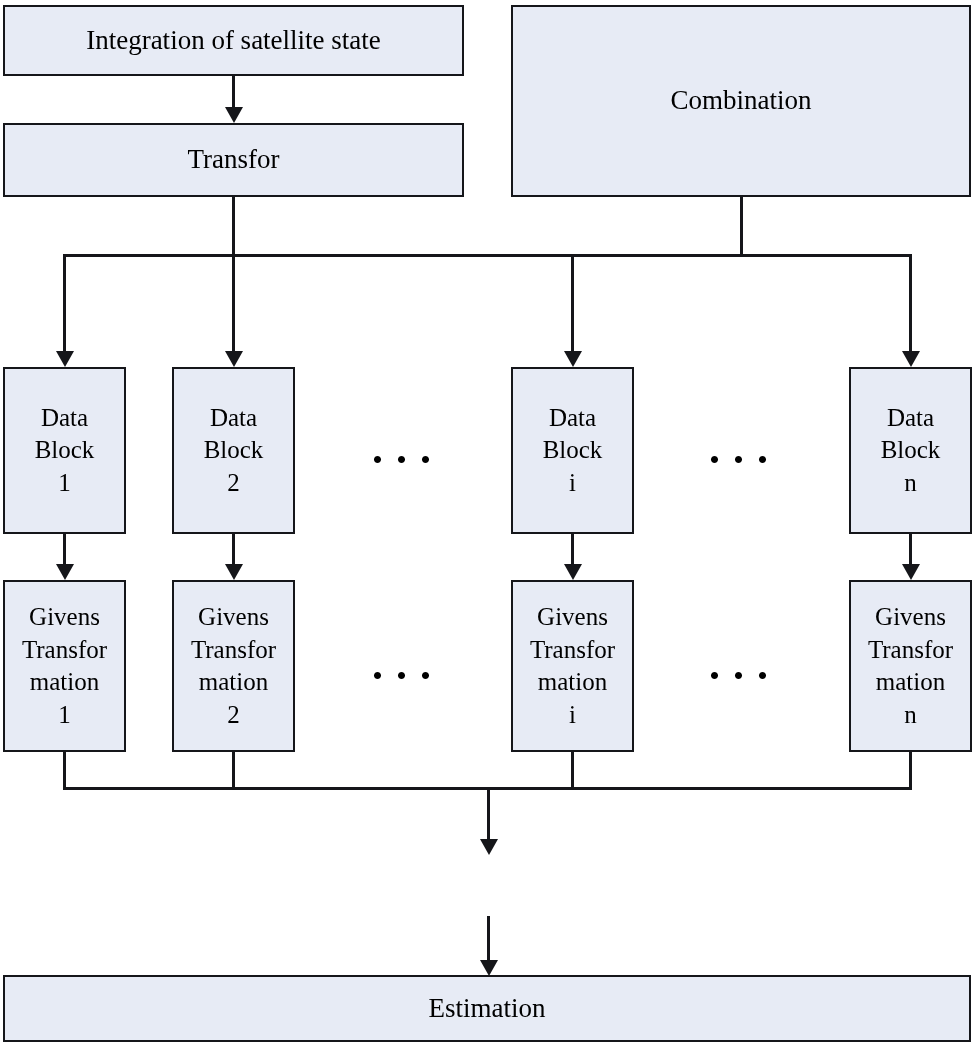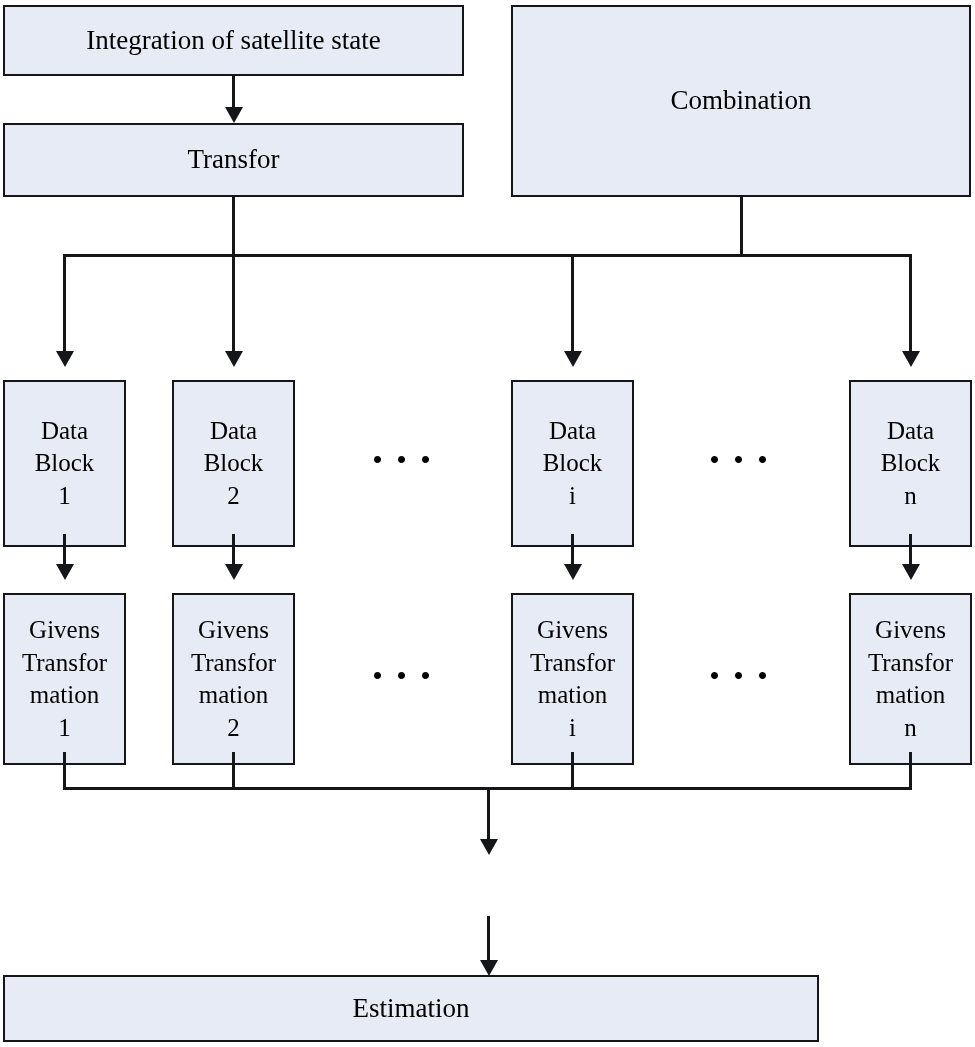--- a/index.html
+++ b/index.html
@@ -35,33 +35,33 @@
     width: 100%;
     padding: 0 3px;
     box-sizing: border-box;
     white-space: pre-line;
   }
   
   #n-integration { left: 3px;   top: 5px;   width: 461px; height: 71px;  font-size: 27px; }
   #n-storage     { left: 3px;   top: 123px; width: 461px; height: 74px;  font-size: 27px; }
   #n-observations{ left: 511px; top: 5px;   width: 460px; height: 192px; font-size: 27px; }
 
-  .col-node      { font-size: 25px; margin-top: 13px; }
+  .col-node      { font-size: 25px; }
   #n-db-1  { left: 3px;   top: 367px; width: 123px; height: 167px; }
   #n-db-2  { left: 172px; top: 367px; width: 123px; height: 167px; }
   #n-db-i  { left: 511px; top: 367px; width: 123px; height: 167px; }
   #n-db-n  { left: 849px; top: 367px; width: 123px; height: 167px; }
 
   #n-gt-1  { left: 3px;   top: 580px; width: 123px; height: 172px; }
   #n-gt-2  { left: 172px; top: 580px; width: 123px; height: 172px; }
   #n-gt-i  { left: 511px; top: 580px; width: 123px; height: 172px; }
   #n-gt-n  { left: 849px; top: 580px; width: 123px; height: 172px; }
 
   #n-combination { left: 3px; top: 855px; width: 968px; height: 61px; font-size: 28px; }
-  #n-estimation  { left: 3px; top: 975px; width: 816px; height: 67px; font-size: 27px; }
+  #n-estimation  { left: 3px; top: 975px; width: 968px; height: 67px; font-size: 27px; }
 
   #n-combination .label { letter-spacing: 0.2px; }
   #n-combination sub {
     font-size: 0.62em;
     vertical-align: baseline;
     position: relative;
     top: 0.30em;
   }
 
   

